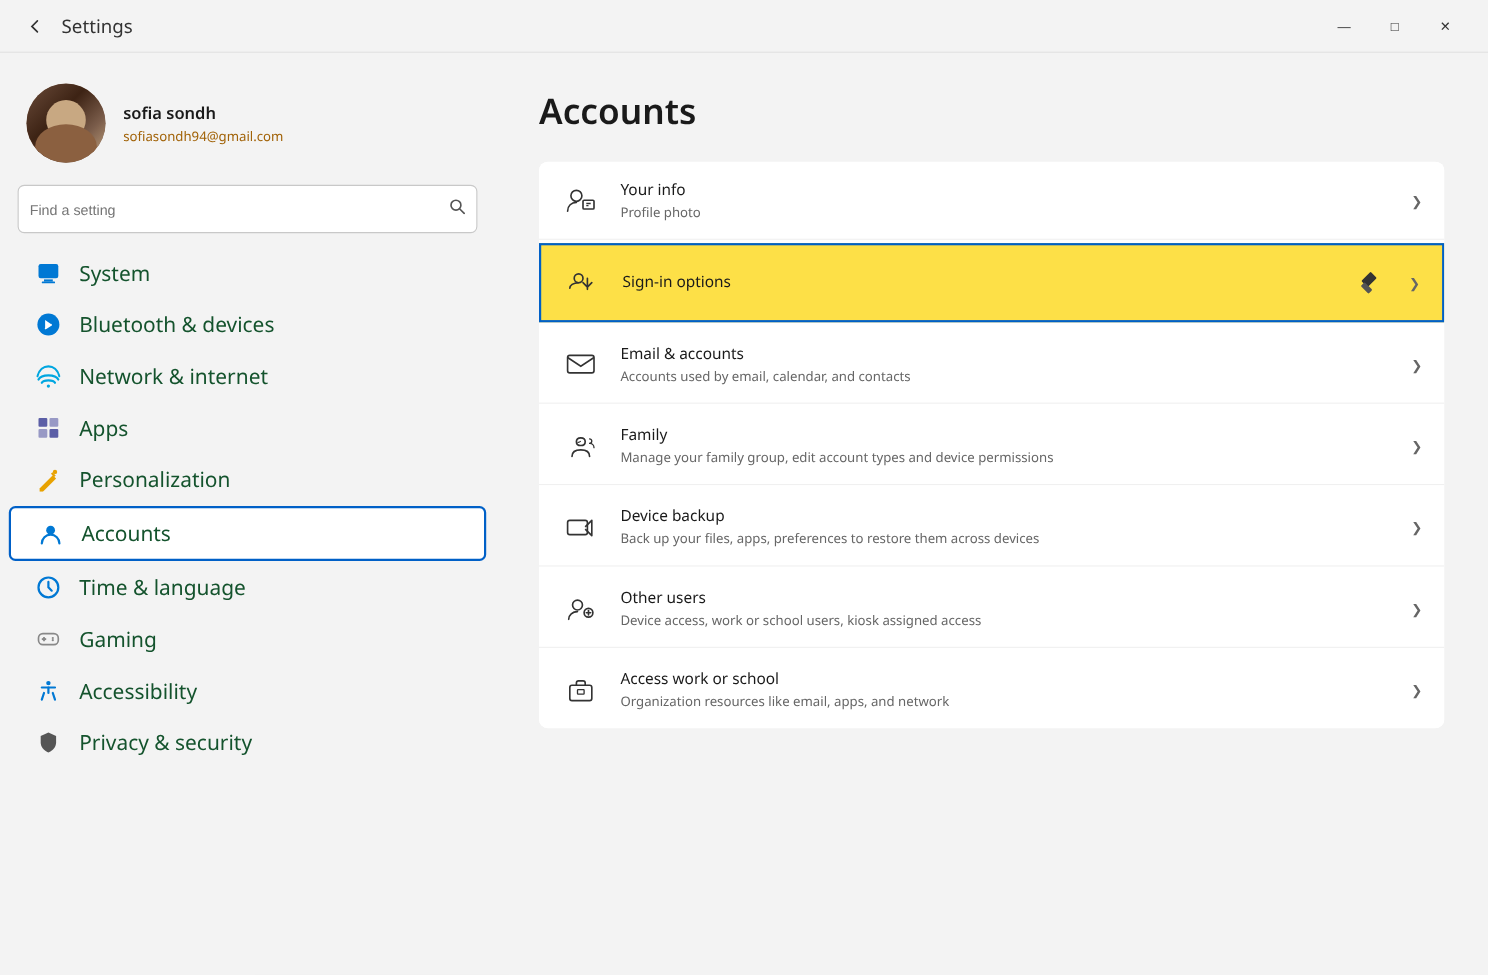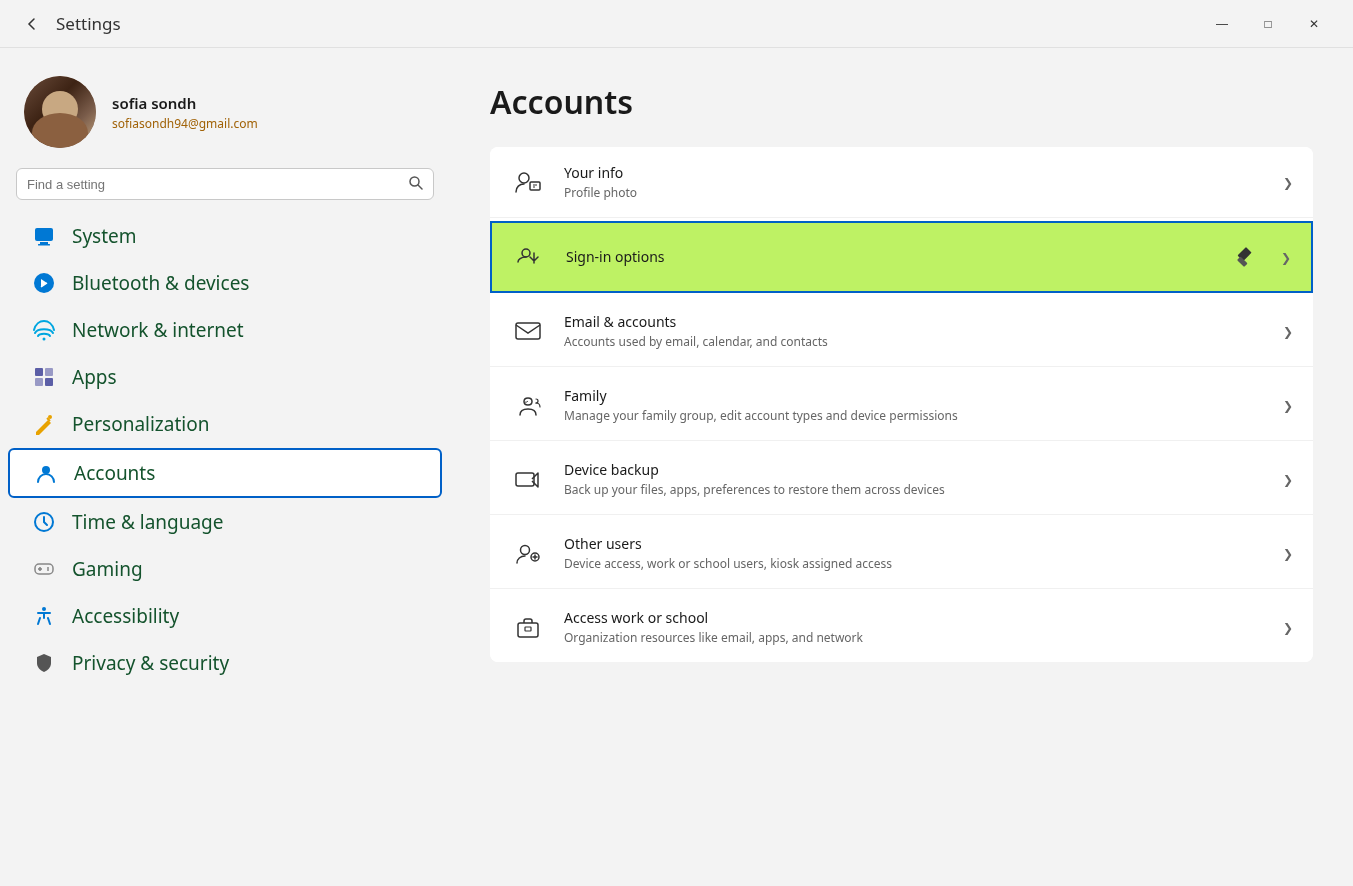--- a/index.html
+++ b/index.html
@@ -118,21 +118,21 @@
       color: #a16207;
       margin-top: 2px;
     }
 
     
     .search-container {
       padding: 0 16px 12px 16px;
     }
     .search-box {
       width: 100%;
-      height: 32px;
+      height: 44px;
       border: 1px solid #c8c8c8;
       border-radius: 6px;
       background: white;
       display: flex;
       align-items: center;
       padding: 0 10px;
       gap: 8px;
     }
     .search-box input {
       border: none; outline: none;
@@ -200,21 +200,21 @@
       padding: 16px 20px;
       background: white;
       cursor: pointer;
       gap: 18px;
       border-bottom: 1px solid #f0f0f0;
       position: relative;
     }
     .settings-card:last-child { border-bottom: none; }
     .settings-card.highlighted {
       border: 2.5px solid #0060c7;
-      background: #bef264;
+      background: #fde047;
     }
     .card-icon {
       width: 36px; height: 36px;
       display: flex; align-items: center; justify-content: center;
       flex-shrink: 0;
       font-size: 22px;
       color: #333;
     }
     .card-text {
       flex: 1;

